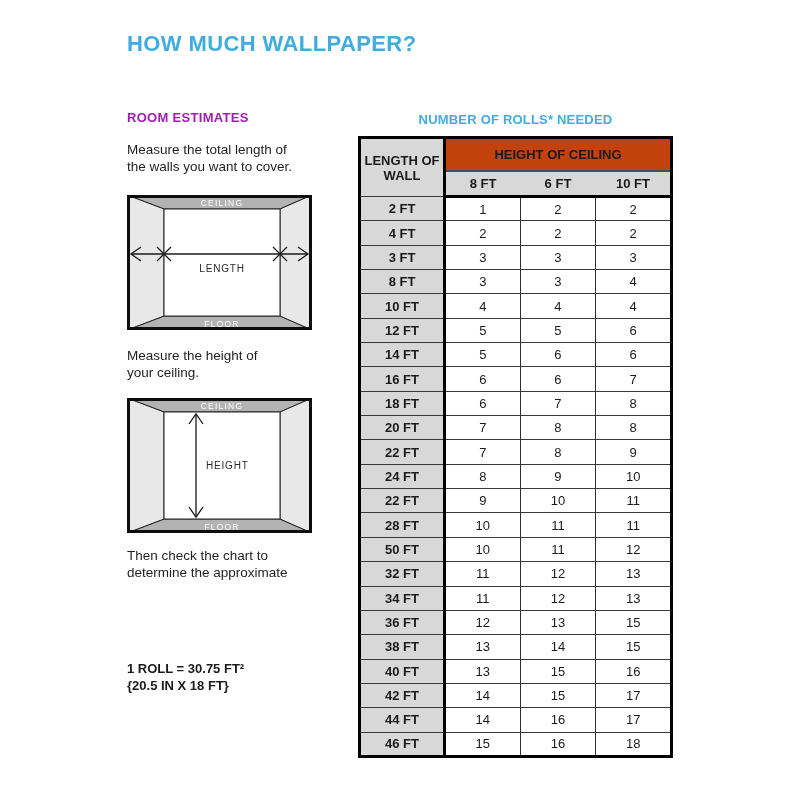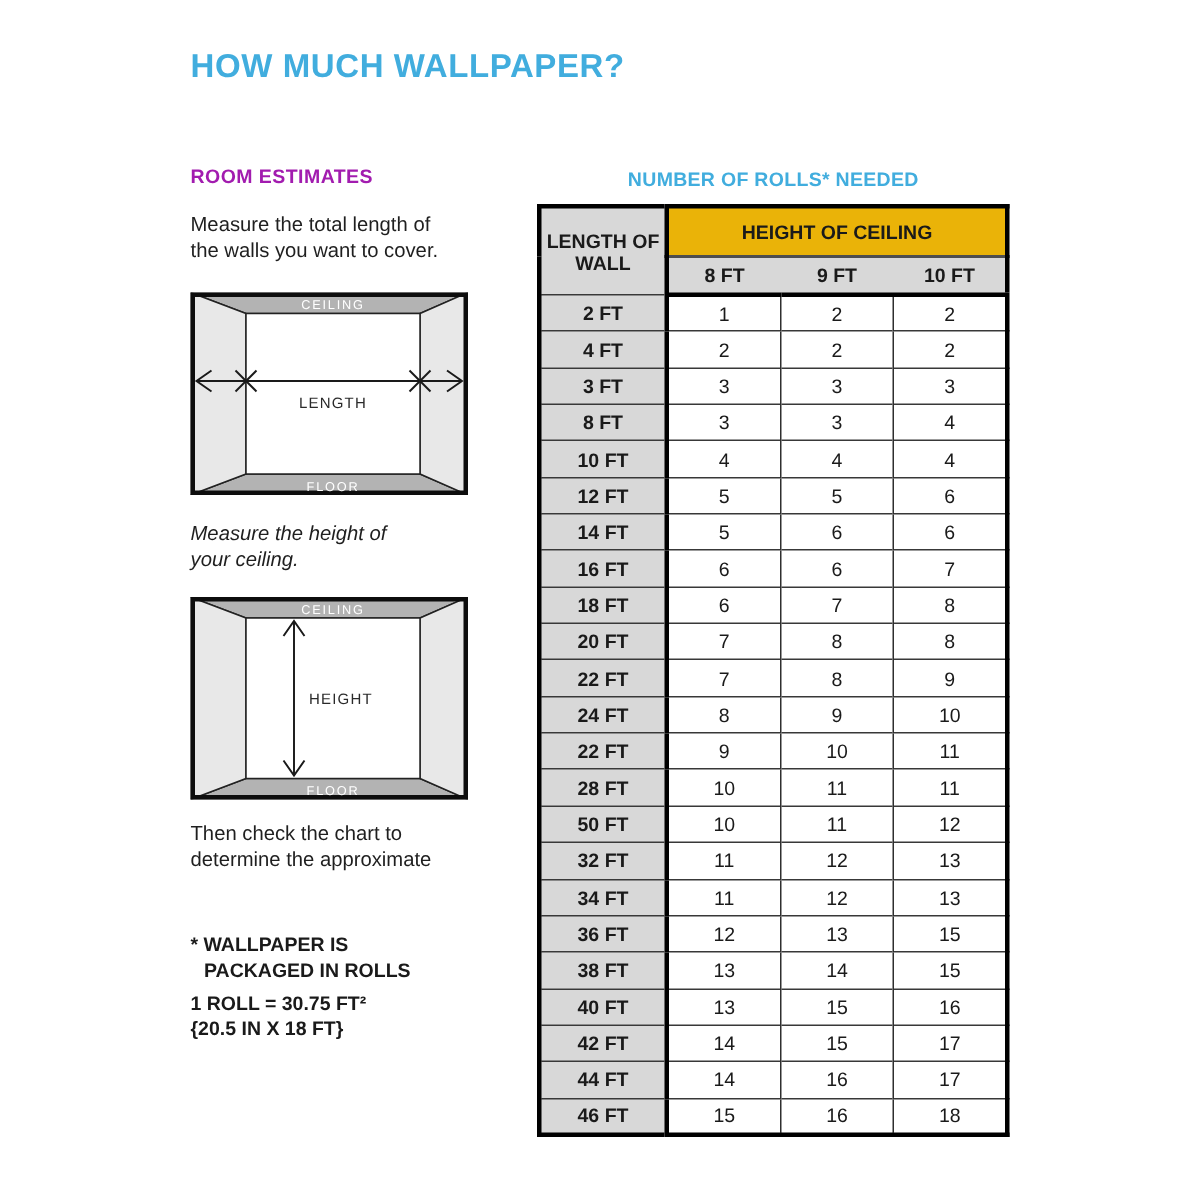--- a/index.html
+++ b/index.html
@@ -9,21 +9,21 @@
 
   .page-title { position:absolute; left:127px; top:31px; font-size:22px;
     font-weight:bold; color:#41ADDE; letter-spacing:0.4px; }
 
   
   .left-col { position:absolute; left:127px; top:0; width:220px; height:800px; }
   .section-heading { position:absolute; left:0; top:110px; font-size:13px;
     font-weight:bold; color:#a21caf; letter-spacing:0.3px; }
   .para { font-size:13.5px; line-height:17px; color:#1f1f1f; }
   .para-1 { position:absolute; left:0; top:141px; }
-  .para-2 { position:absolute; left:0; top:347px;font-style:italic; }
+  .para-2 { position:absolute; left:0; top:347px; }
   .para-3 { position:absolute; left:0; top:547px; }
   .diagram { position:absolute; left:0; width:185px; height:135px; }
   .diagram-1 { top:195px; }
   .diagram-2 { top:398px; }
   .footnote { position:absolute; left:0; top:621px; font-size:13px;
     font-weight:bold; line-height:17px; }
   .footnote .indent { margin-left:9px; }
   .roll-info { position:absolute; left:0; top:660px; font-size:13px;
     font-weight:bold; line-height:17px; }
 
@@ -35,21 +35,21 @@
   .table-heading { position:absolute; left:358px; top:112px; width:315px;
     text-align:center; font-size:13px; font-weight:bold; color:#41ADDE;
     letter-spacing:0.2px; }
   table.rolls { position:absolute; left:358px; top:136px; width:315px;
     border-collapse:collapse; table-layout:fixed; border:3px solid #000; }
   table.rolls col.c-wall { width:85px; }
   table.rolls th, table.rolls td { padding:0; text-align:center;
     vertical-align:middle; font-size:13px; }
   .corner-cell { background:#d8d8d8; font-weight:bold; font-size:13px;
     line-height:15px; border-right:3px solid #000; padding:0 10px; }
-  .group-cell { background:#eab308; font-weight:bold; height:33px;
+  .group-cell { background:#c2410c; font-weight:bold; height:33px;
     border-bottom:2px solid #4e4e4e; }
   .sub-cell { background:#d8d8d8; font-weight:bold; height:26px;
     border-bottom:3px solid #000; }
   tbody tr { height:24.35px; }
   td.wall-cell { background:#d8d8d8; font-weight:bold; font-size:12.5px;
     border-right:3px solid #000; border-top:1.5px solid #383838; }
   td.val-cell { border-top:1.5px solid #383838; }
   td.val-cell + td.val-cell { border-left:1.5px solid #2e2e2e; }
 </style>
 </head>
@@ -113,24 +113,20 @@
         <text x="95" y="11" text-anchor="middle" class="svg-band-label">CEILING</text>
         <text x="95" y="132" text-anchor="middle" class="svg-band-label">FLOOR</text>
       </svg>
     </div>
 
     <div class="para para-3">
       <div>Then check the chart to</div>
       <div>determine the approximate</div>
     </div>
 
-    <div class="footnote">
-      <div>* WALLPAPER IS</div>
-      <div class="indent">PACKAGED IN ROLLS</div>
-    </div>
 
     <div class="roll-info">
       <div>1 ROLL = 30.75 FT²</div>
       <div>{20.5 IN X 18 FT}</div>
     </div>
   </div>
 
   <div class="table-heading">NUMBER OF ROLLS* NEEDED</div>
 
   <table class="rolls">
@@ -140,21 +136,21 @@
         <col>
         <col>
     </colgroup>
     <thead>
       <tr>
         <th class="corner-cell" rowspan="2">LENGTH OF WALL</th>
         <th class="group-cell" colspan="3">HEIGHT OF CEILING</th>
       </tr>
       <tr>
         <th class="sub-cell">8 FT</th>
-        <th class="sub-cell">9 FT</th>
+        <th class="sub-cell">6 FT</th>
         <th class="sub-cell">10 FT</th>
       </tr>
     </thead>
     <tbody>
         <tr>
           <td class="wall-cell">2 FT</td>
           <td class="val-cell">1</td>
           <td class="val-cell">2</td>
           <td class="val-cell">2</td>
         </tr>

